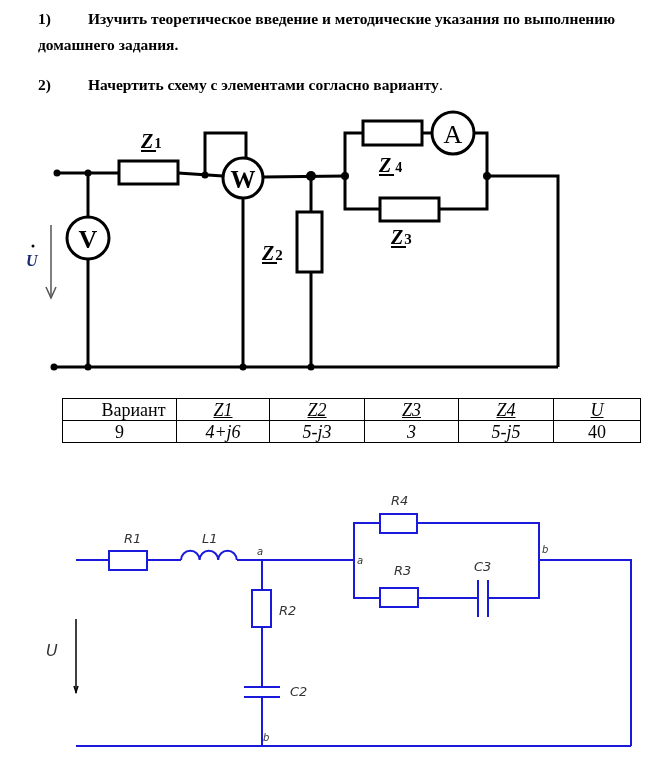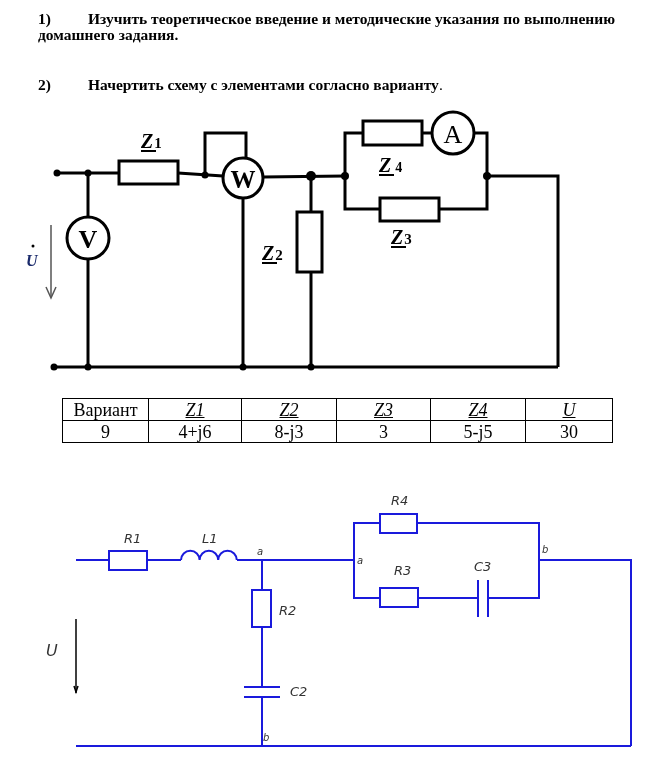--- a/index.html
+++ b/index.html
@@ -5,30 +5,30 @@
   html, body { margin: 0; padding: 0; background: #ffffff; }
   body { width: 670px; height: 760px; position: relative; overflow: hidden; font-family: "Liberation Serif", serif; color: #000; }
   .task { position: absolute; left: 18px; font-size: 15.5px; font-weight: bold; font-family: "Liberation Serif", serif; white-space: nowrap; margin-left: 20px; }
   .task .num { display: inline-block; width: 50px; }
   .task .dot { font-weight: normal; }
   svg { position: absolute; left: 0; top: 0; }
   .ztxt { font-family: "Liberation Serif", serif; font-weight: bold; font-style: italic; }
   .gost { font-family: "DejaVu Sans", sans-serif; font-style: italic; }
   table.var { position: absolute; left: 62px; top: 398px; border-collapse: collapse; font-family: "Liberation Serif", serif; font-size: 18px; }
   table.var td { border: 1px solid #000; text-align: center; padding: 0; height: 21px; line-height: 20px; }
-  table.var td.it { }
+  table.var td.it { font-style: italic; }
   table.var td.ul { text-decoration: underline; font-style: italic; }
 </style>
 </head>
 <body>
 
 <div class="task" style="top:10px;">
   <span class="num">1)</span><span>Изучить теоретическое введение и методические указания по выполнению</span>
 </div>
-<div class="task" style="top:26px;">домашнего задания.</div>
+<div class="task" style="top:36px;">домашнего задания.</div>
 <div class="task" style="top:76px;">
   <span class="num">2)</span><span>Начертить схему с элементами согласно варианту</span><span class="dot">.</span>
 </div>
 
 <svg width="670" height="390">
   <g stroke="#000" stroke-width="3" fill="none">
 
     <line x1="57" y1="173" x2="119" y2="173"></line>
     <line x1="178" y1="173" x2="223" y2="176"></line>
     <line x1="263" y1="177" x2="345" y2="176"></line>
@@ -96,34 +96,34 @@
     <line x1="51" y1="225" x2="51" y2="297" stroke="#555" stroke-width="1.5"></line>
     <polyline points="46,287 51,298 56,287" fill="none" stroke="#555" stroke-width="1.5"></polyline>
     <circle cx="33" cy="246" r="1.5" fill="#000"></circle>
     <text x="26" y="266" font-family="Liberation Serif, serif" font-style="italic" font-weight="bold" font-size="16" fill="#1a2a6b">U</text>
   </g>
 </svg>
 
 <table class="var">
   <tbody>
       <tr>
-    <td style="width:85px;">Вариант</td>
+    <td style="width:85px;padding-left:28px;">Вариант</td>
     <td class="ul" style="width:92px;">Z1</td>
     <td class="ul" style="width:94px;">Z2</td>
     <td class="ul" style="width:93px;">Z3</td>
     <td class="ul" style="width:94px;font-family:Liberation Serif, serif;">Z4</td>
     <td class="ul" style="width:86px;">U</td>
   </tr>
   <tr>
     <td>9</td>
     <td class="it">4+j6</td>
-    <td class="it">8-j3</td>
+    <td class="it">5-j3</td>
     <td class="it">3</td>
     <td class="it">5-j5</td>
-    <td>30</td>
+    <td>40</td>
   </tr>
 </tbody>
   </table>
 
 <svg width="670" height="760" style="pointer-events:none;">
   <g stroke="#1a1adc" stroke-width="2" fill="none">
     <line x1="76" y1="560" x2="109" y2="560"></line>
     <line x1="147" y1="560" x2="181" y2="560"></line>
     <line x1="237" y1="560" x2="354" y2="560"></line>
     <line x1="262" y1="560" x2="262" y2="590"></line>

